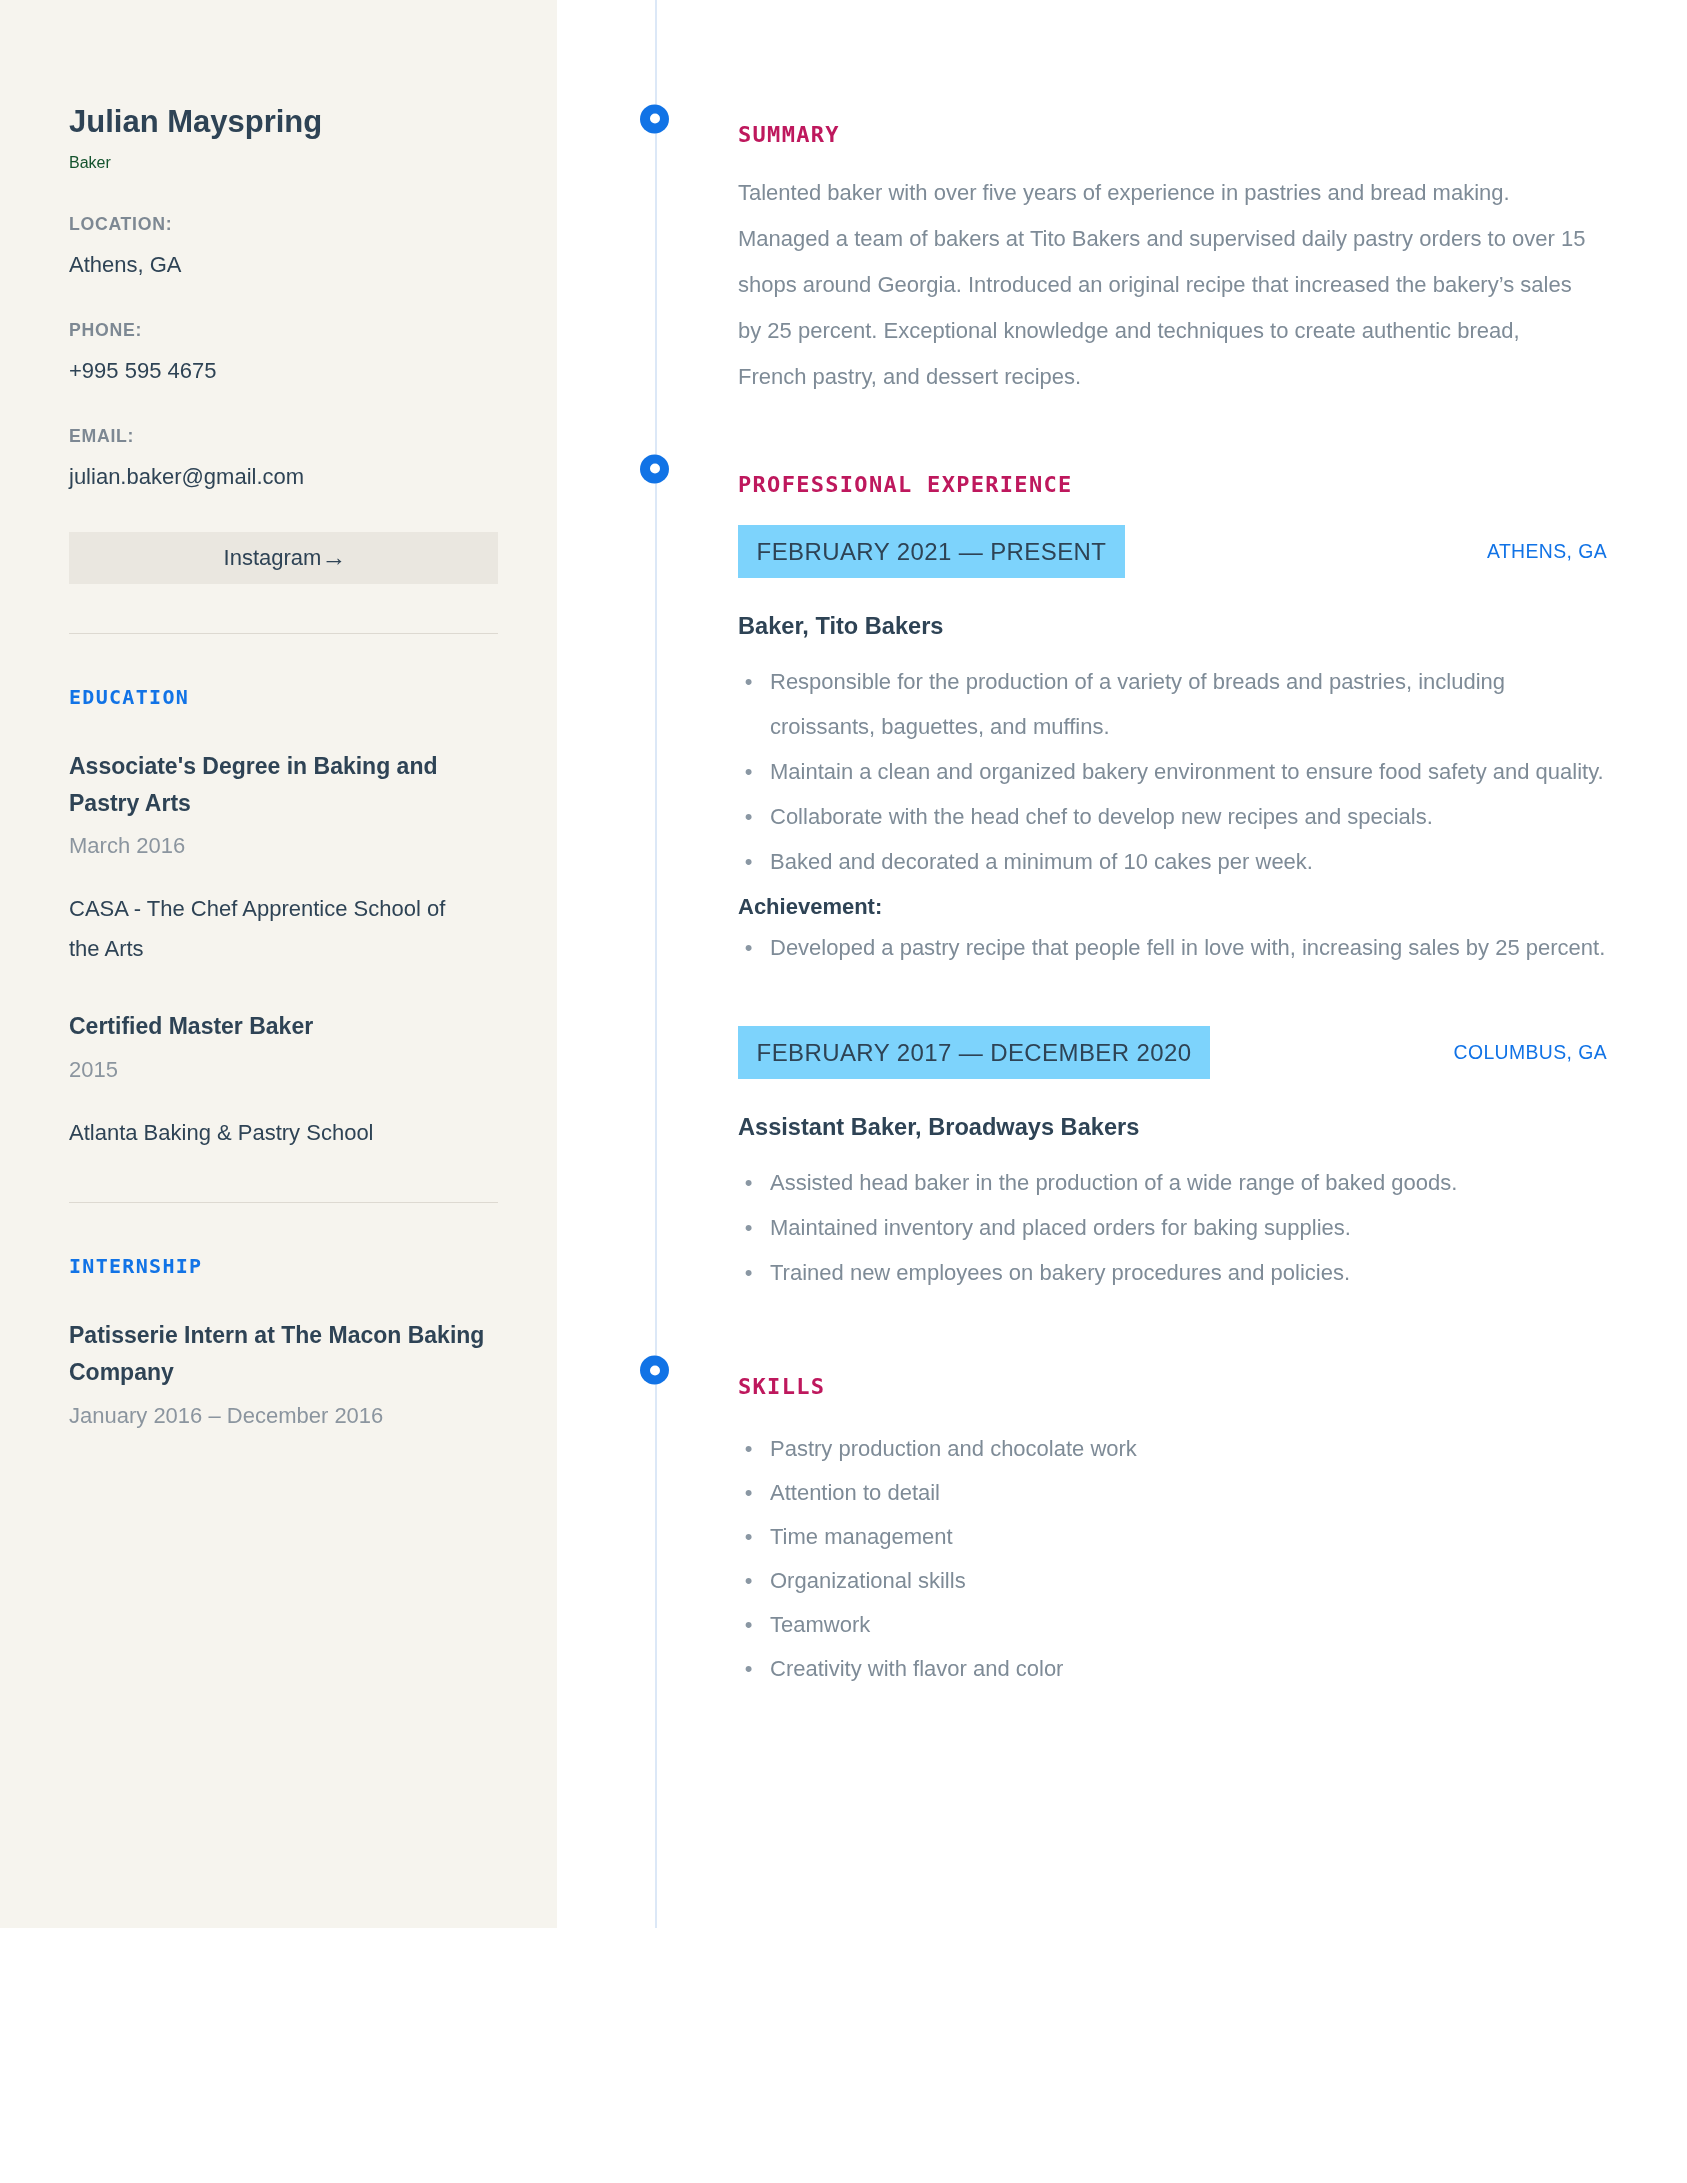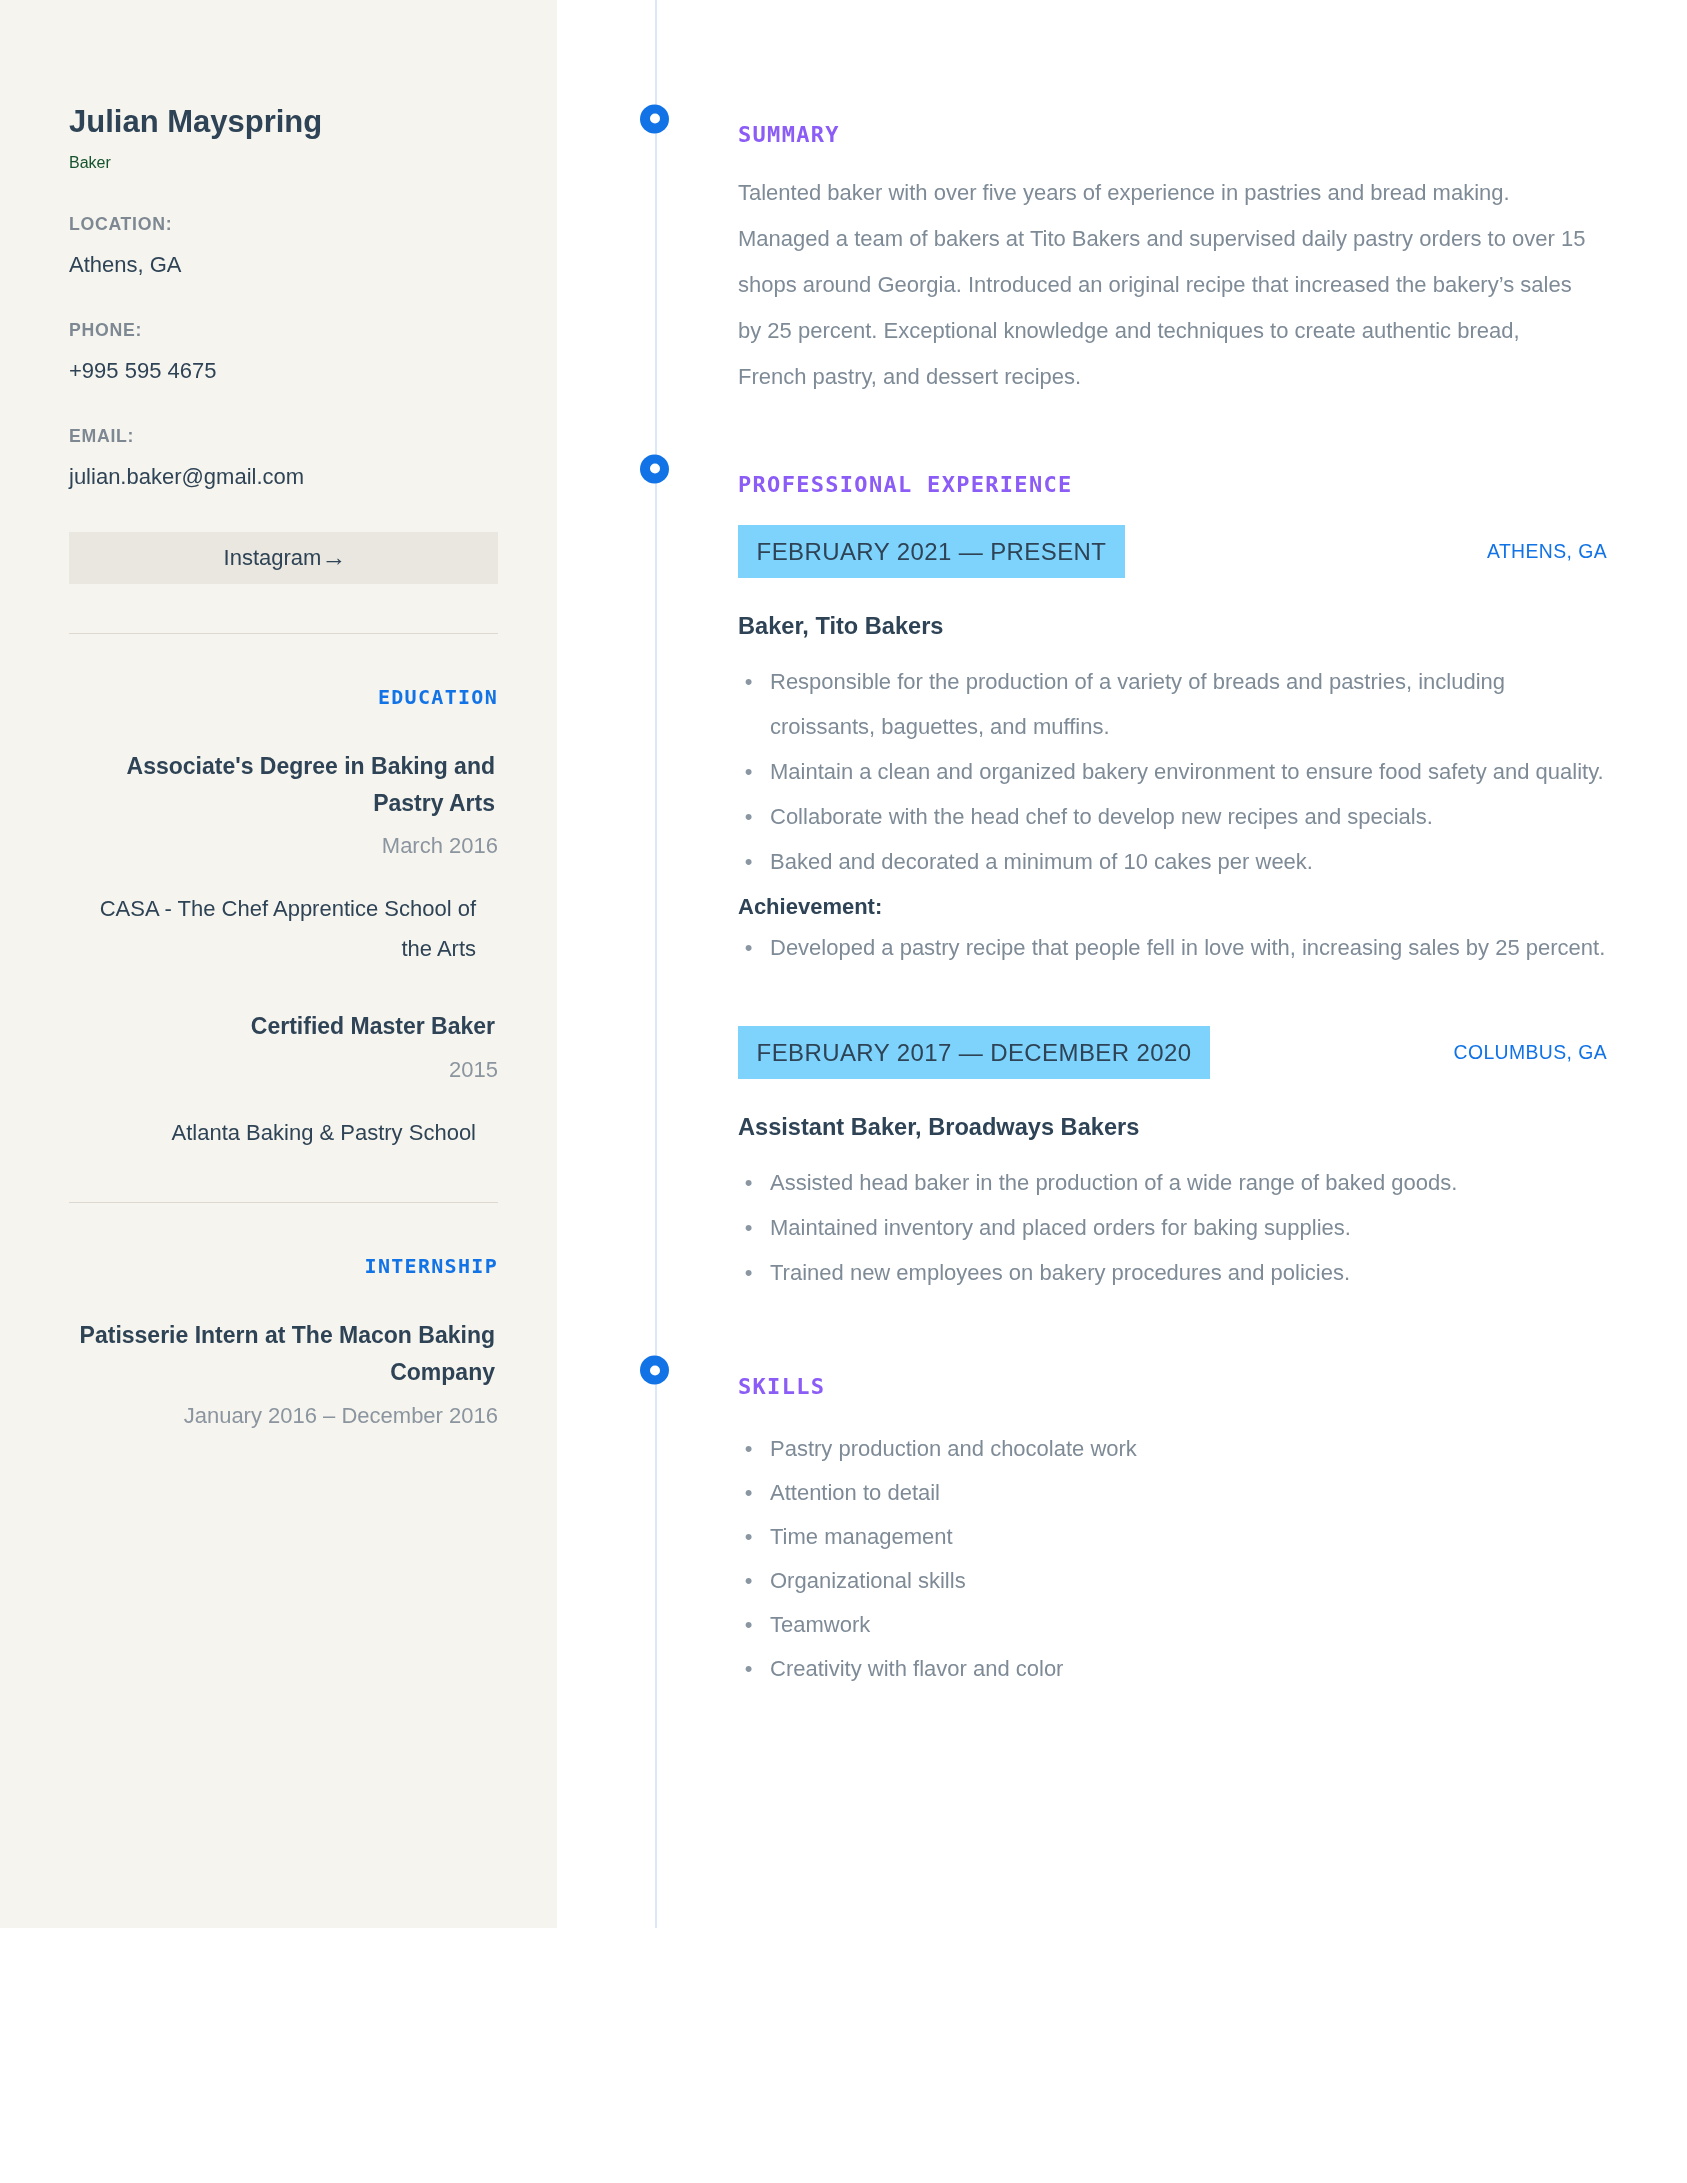--- a/index.html
+++ b/index.html
@@ -39,21 +39,21 @@
     display:flex; align-items:center; justify-content:center;
     padding:0 22px 0 25px;
     font-size:22px; color:#2E4355;
     text-decoration:none; cursor:pointer;
   }
   .social-arrow { font-size:25px; color:#2E4355; }
   .divider {
     border:none; border-top:1.7px solid #DDD9D1;
     margin-top:49px;
   }
-  .side-section { margin-top:51px;text-align:right; }
+  .side-section { margin-top:51px; }
   .side-heading {
     font-family:"DejaVu Sans Mono", monospace;
     font-size:20px; font-weight:bold; color:#1173E6; letter-spacing:1.3px;
   }
   .side-item { margin-top:39px; }
   .side-item-title {
     font-size:23px; font-weight:bold; color:#2E4355; line-height:37px;
     max-width:426px;
   }
   .side-item-date {
@@ -74,21 +74,21 @@
   
   .main {
     position:absolute; left:738px; top:0; width:869px;
   }
   .section-head {
     position:relative; height:29px;
     display:flex; align-items:center;
   }
   .main-heading {
     font-family:"DejaVu Sans Mono", monospace;
-    font-size:22px; font-weight:bold; color:#8b5cf6; letter-spacing:1.3px;margin-top:32px;
+    font-size:22px; font-weight:bold; color:#be185d; letter-spacing:1.3px;margin-top:32px;
   }
   .marker {
     position:absolute; left:-98px; top:50%;
     transform:translateY(-50%);
     width:29px; height:29px; border-radius:50%;
     background:#1173E6;
   }
   .marker::after {
     content:""; position:absolute; left:50%; top:50%;
     transform:translate(-50%,-50%);

